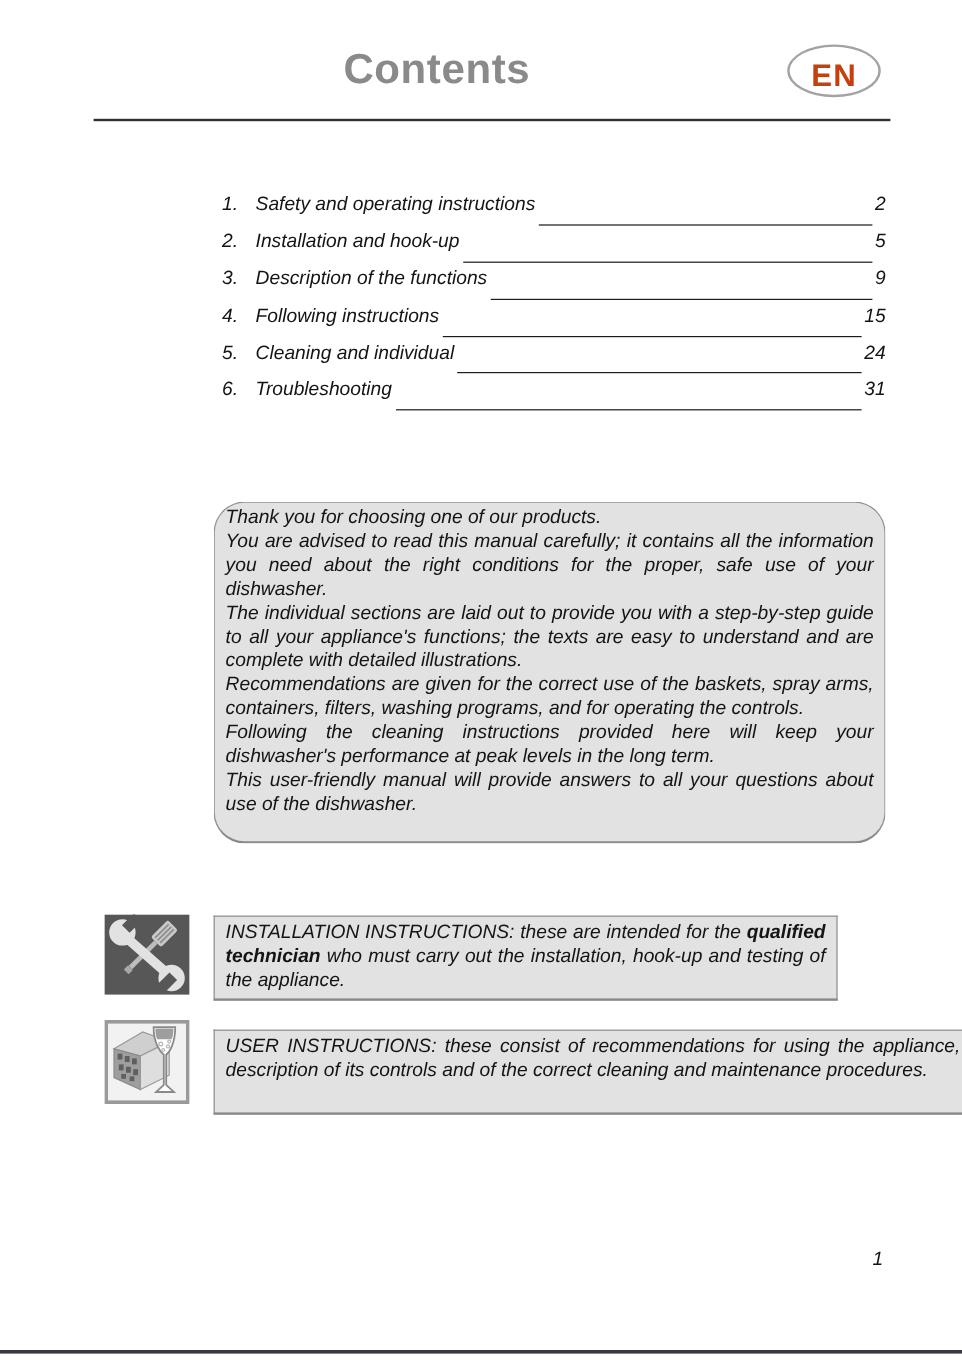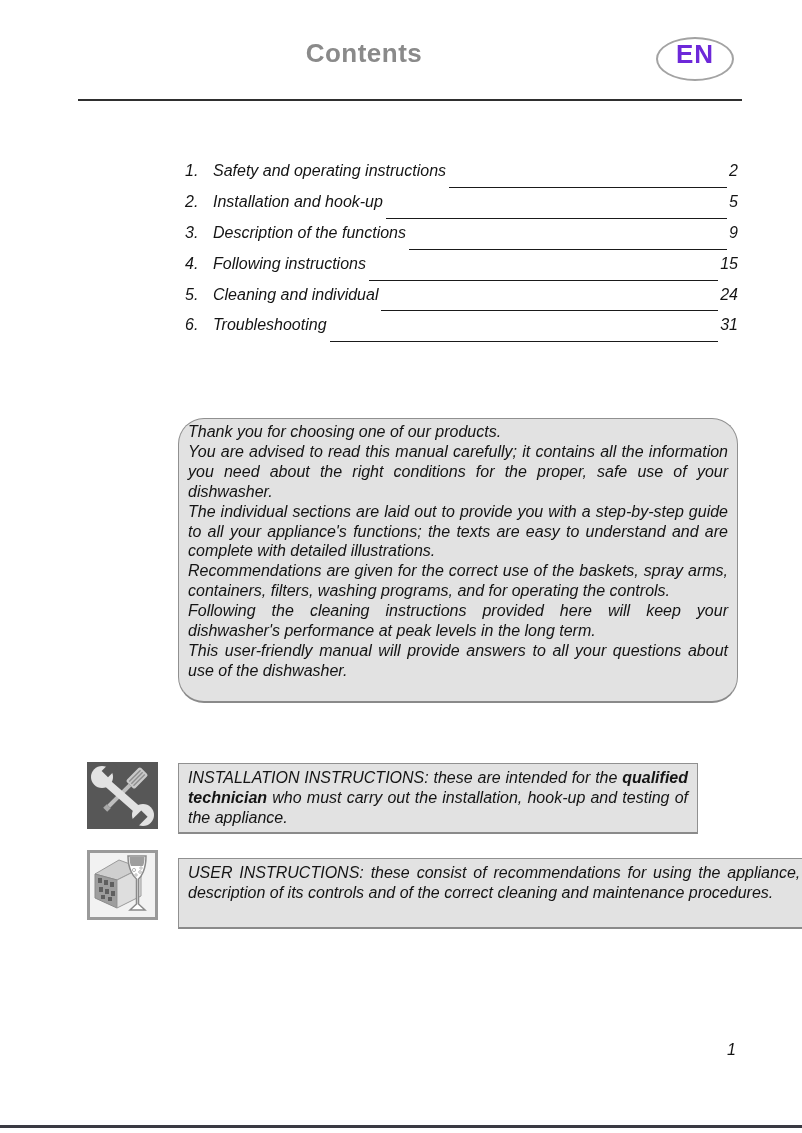--- a/index.html
+++ b/index.html
@@ -8,28 +8,28 @@
     width:802px;height:1133px;
     background:#ffffff;
     font-family:"Liberation Sans", sans-serif;
     color:#141414;
     overflow:hidden;
   }
   
   .title{
     position:absolute;left:0;top:38px;width:728px;
     text-align:center;
-    font-size:26px;font-weight:bold;color:#8a8a8a;
+    font-size:35px;font-weight:bold;color:#8a8a8a;
     letter-spacing:0.5px;
   }
   .lang-badge{
     position:absolute;left:656px;top:37px;width:78px;height:44px;
     border:2px solid #a3a3a3;border-radius:50%;
-    display:flex;align-items:flex-start;justify-content:center;
-    font-size:26px;font-weight:bold;color:#6d28d9;
+    display:flex;align-items:flex-end;justify-content:center;
+    font-size:26px;font-weight:bold;color:#c2410c;
     box-sizing:border-box;letter-spacing:1px;
   }
   .header-rule{
     position:absolute;left:78px;top:99px;width:664px;height:2px;
     background:#2f2f2f;
   }
   
   .toc{
     position:absolute;left:185px;top:162px;width:553px;
     font-style:italic;font-size:16px;

